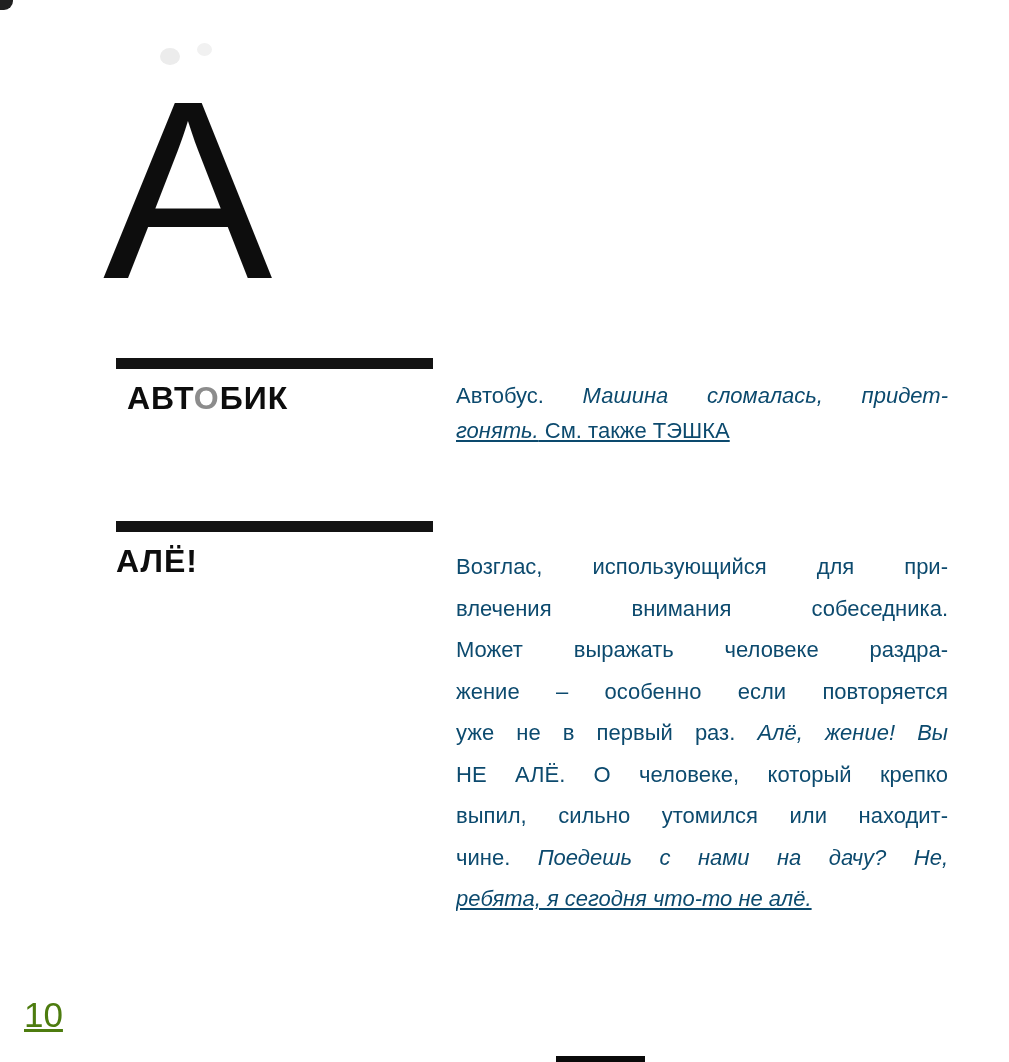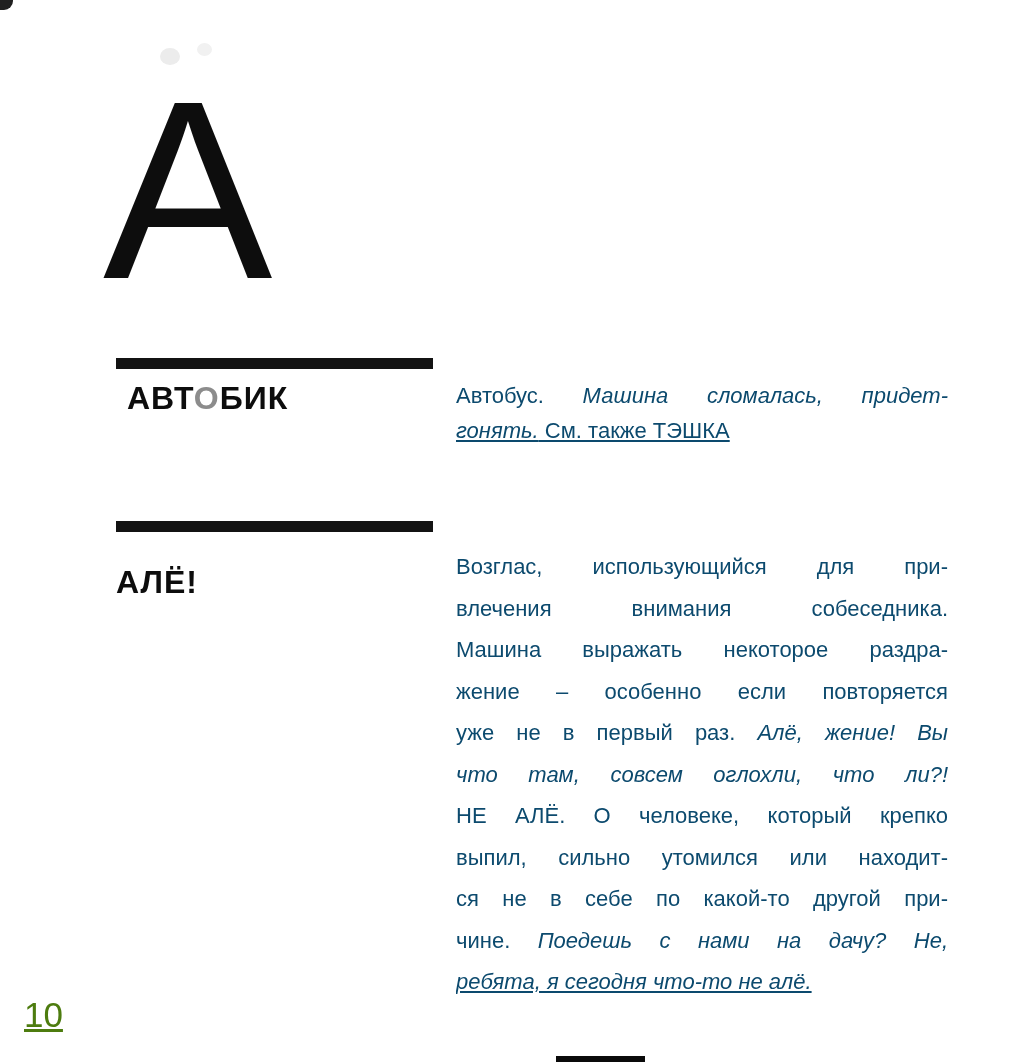--- a/index.html
+++ b/index.html
@@ -34,21 +34,21 @@
   .headword {
     position: absolute;
     font-size: 32px;
     font-weight: bold;
     line-height: 24px;
     letter-spacing: 1px;
     color: #0d0d0d;
     white-space: nowrap;
   }
   .hw1 { left: 127px; top: 386px; }
-  .hw2 { left: 116px; top: 570px; }
+  .hw2 { left: 116px; top: 549px; }
   .headword .gray { color: #8c8c8c; }
   .definition {
     position: absolute;
     left: 456px;
     width: 492px;
     font-size: 22px;
     color: #0c4a6e;
   }
   .def1 { top: 379px; }
   .def1 .line { line-height: 34.5px; height: 34.5px; }
@@ -113,27 +113,25 @@
         <div class="line last"><span class="it">гонять.</span><span> См. также ТЭШКА</span></div>
       </div>
   </div>
 
   <div class="entry">
     <div class="rule rule2"></div>
     <div class="headword hw2"><span>АЛЁ!</span></div>
     <div class="definition def2">
         <div class="line"><span>Возглас, использующийся для при-</span></div>
         <div class="line"><span>влечения внимания собеседника.</span></div>
-        <div class="line"><span>Машина выражать некоторое раздра-</span></div>
+        <div class="line"><span>Может выражать человеке раздра-</span></div>
         <div class="line"><span>жение – особенно если повторяется</span></div>
         <div class="line"><span>уже не в первый раз.</span><span class="it"> Алё, жение! Вы</span></div>
-        <div class="line"><span class="it">что там, совсем оглохли, что ли?!</span></div>
         <div class="line"><span>НЕ АЛЁ. О человеке, который крепко</span></div>
         <div class="line"><span>выпил, сильно утомился или находит-</span></div>
-        <div class="line"><span>ся не в себе по какой-то другой при-</span></div>
         <div class="line"><span>чине.</span><span class="it"> Поедешь с нами на дачу? Не,</span></div>
         <div class="line last"><span class="it">ребята, я сегодня что-то не алё.</span></div>
       </div>
   </div>
 
   <div class="page-number">10</div>
 
   <span class="artifact a-bottom"></span>
 
 </div>

